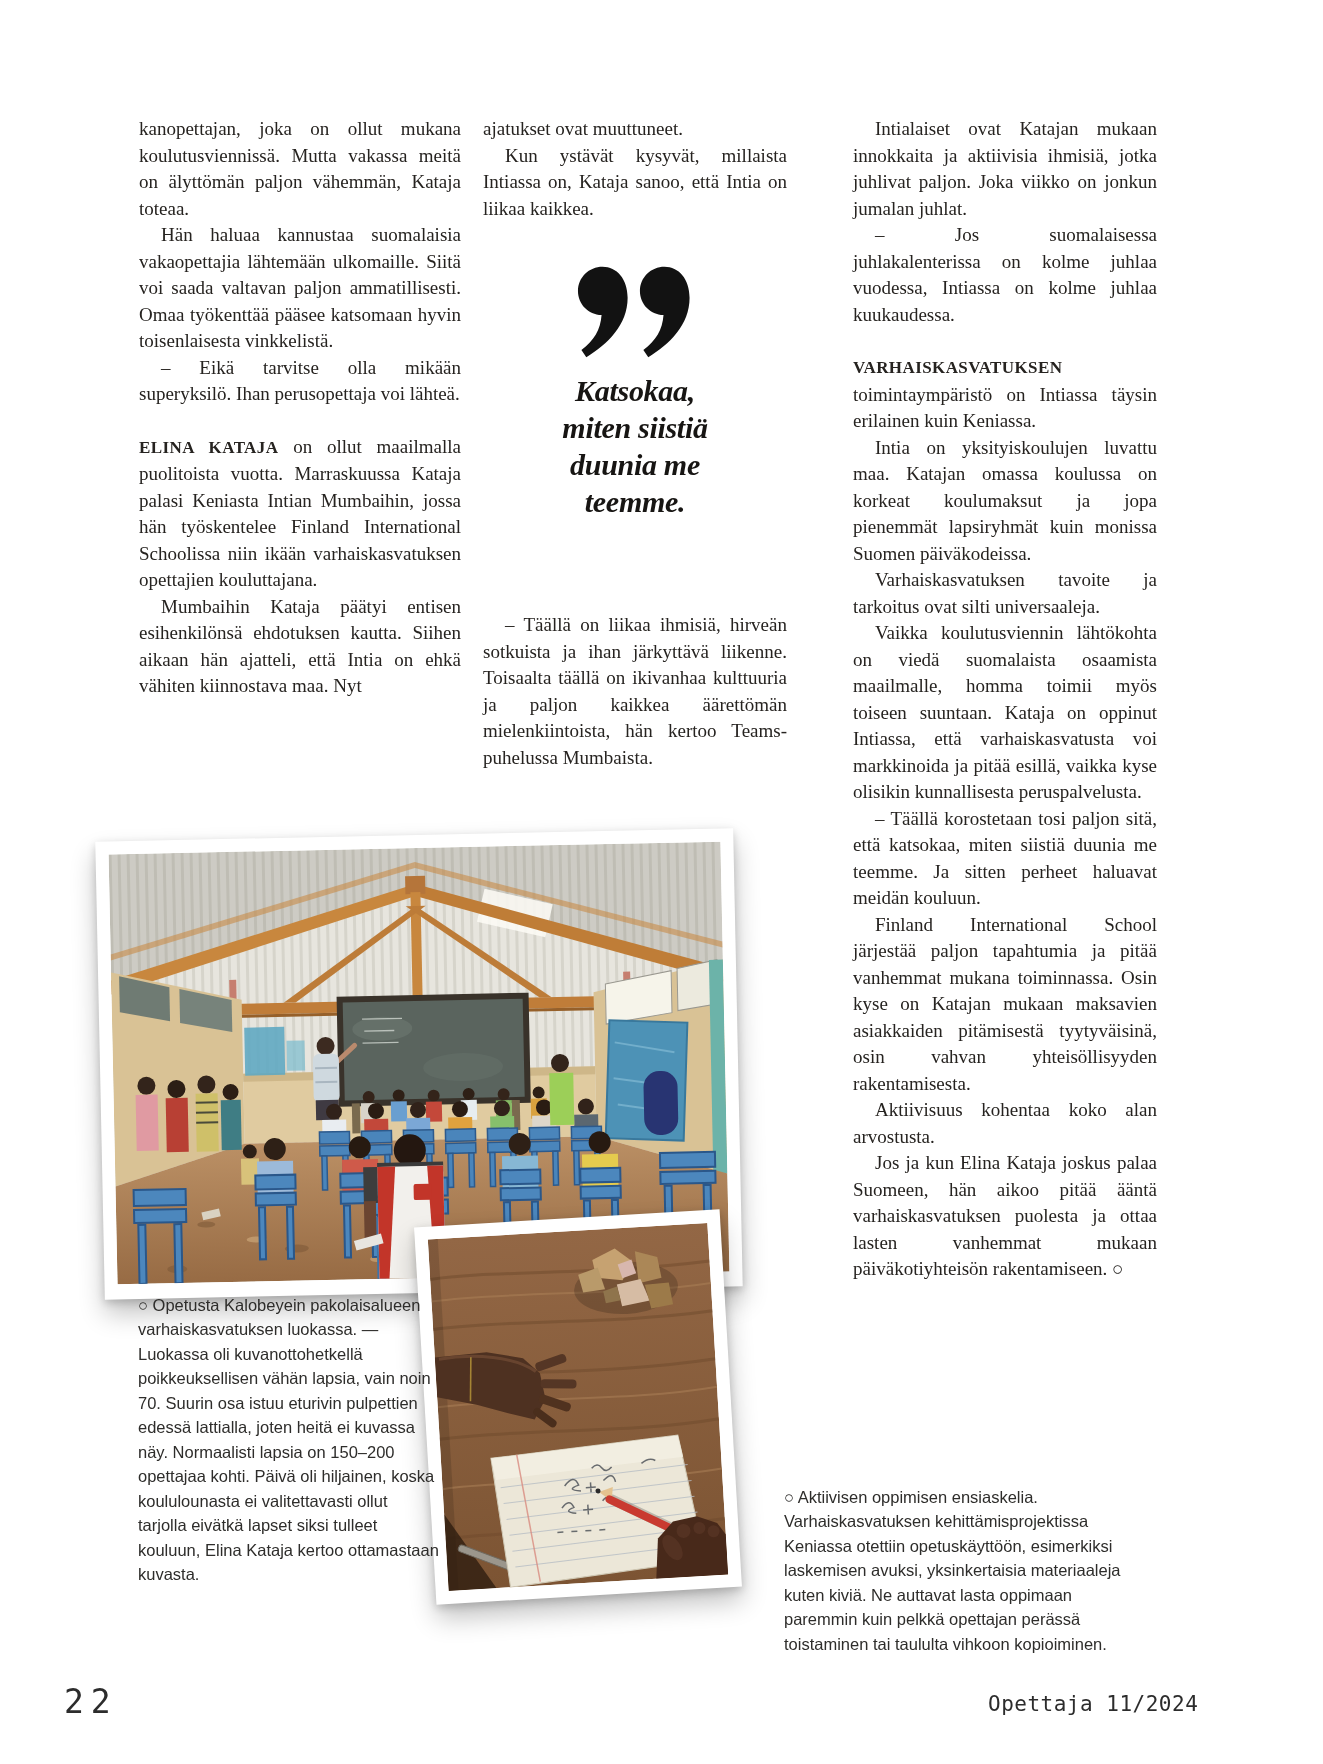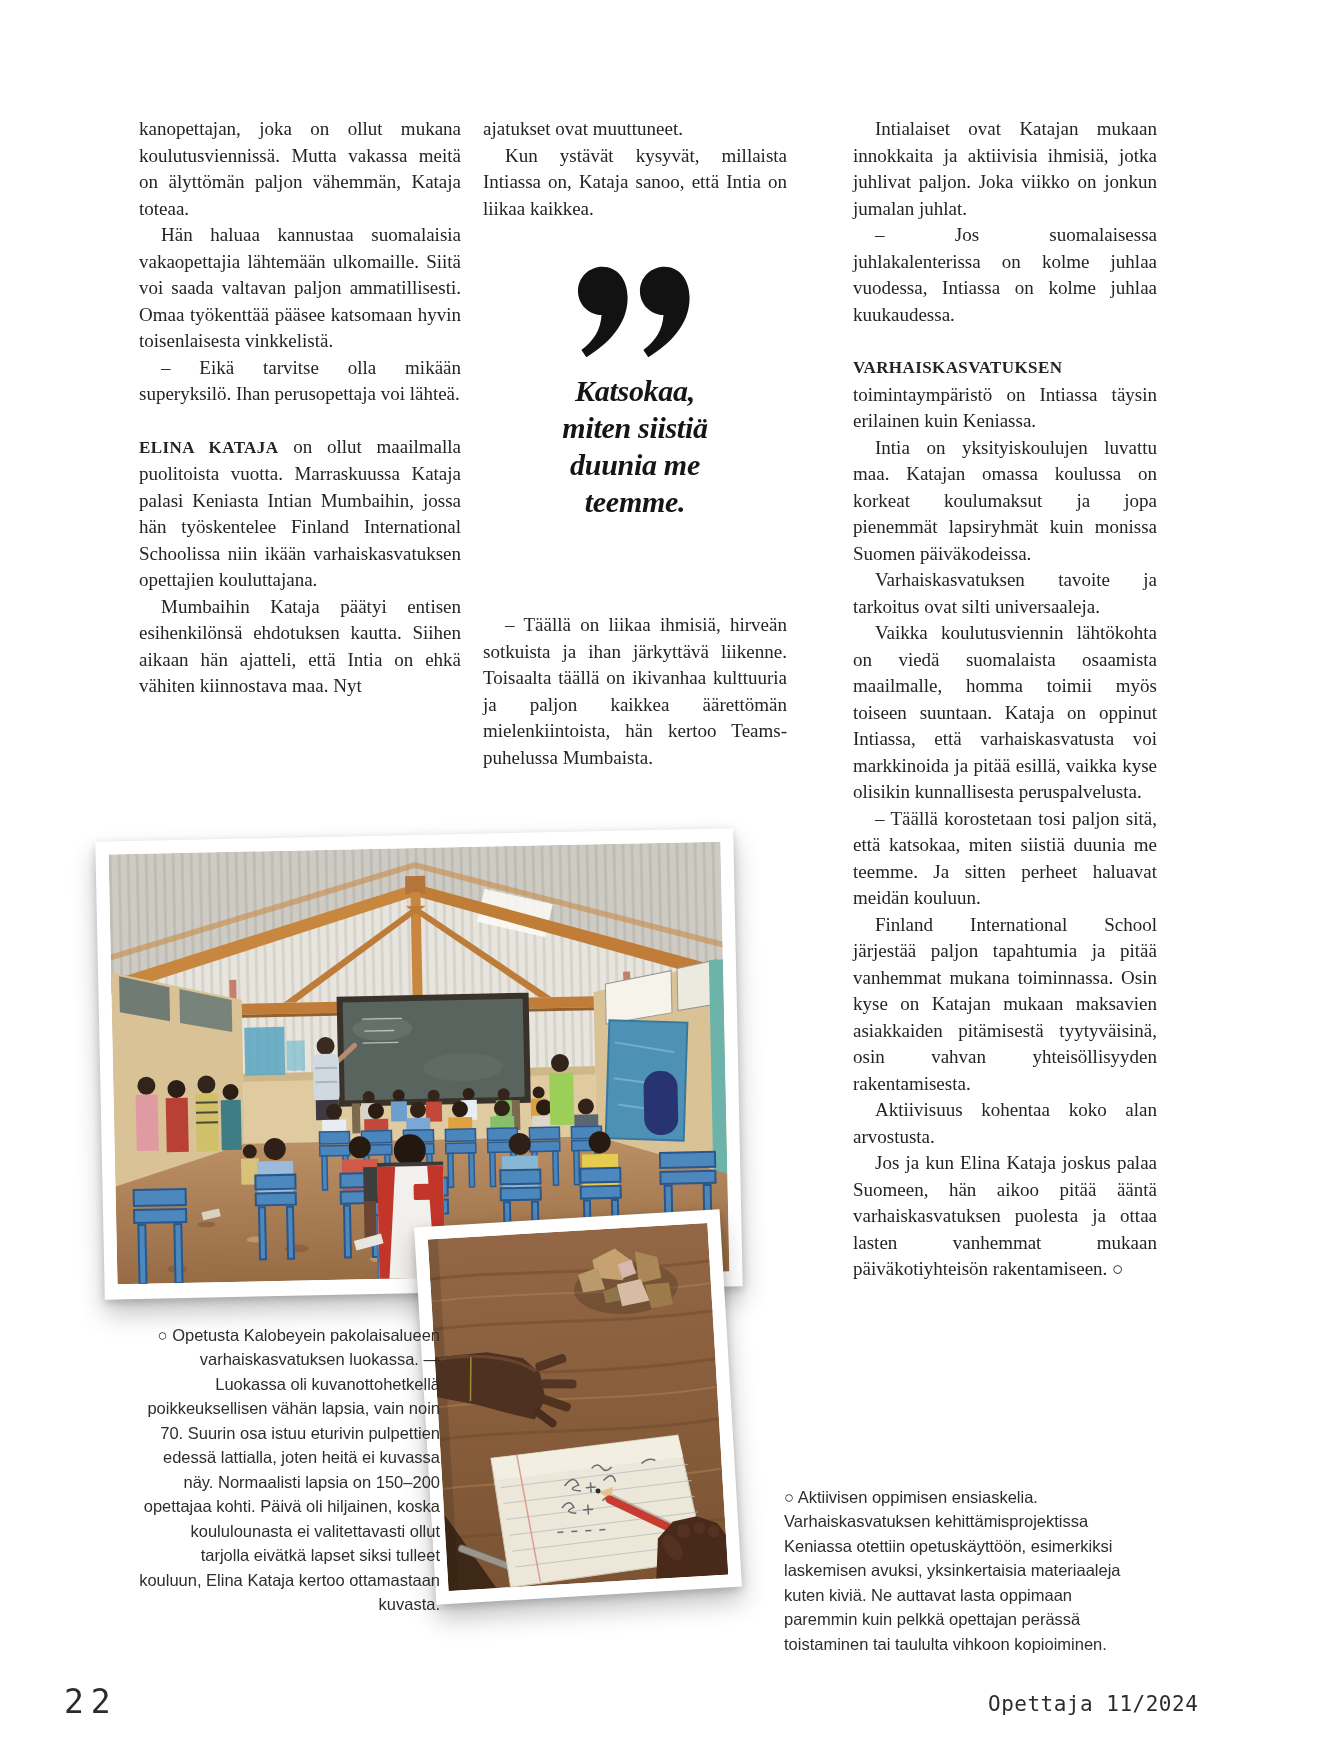--- a/index.html
+++ b/index.html
@@ -20,21 +20,21 @@
               margin-top:6px;color:#171513;}
   .after-quote{margin-top:92px;}
   .polaroid{position:absolute;background:#ffffff;
             box-shadow:0 14px 26px rgba(0,0,0,.24),0 3px 8px rgba(0,0,0,.18);}
   .photo-classroom{left:100px;top:835px;padding:13px 13px 15px 13px;transform:rotate(-1.2deg);z-index:1;}
   .photo-classroom svg{display:block;width:612px;height:430px;}
   .photo-stones{left:425px;top:1218px;padding:13px;transform:rotate(-3.4deg);z-index:2;}
   .photo-stones svg{display:block;width:280px;height:352px;}
   .caption{position:absolute;font-family:"Liberation Sans",sans-serif;font-size:16.5px;
            line-height:24.5px;color:#2e2d2b;z-index:3;}
-  .caption-left{left:138px;top:1306px;width:302px;text-align:right;}
+  .caption-left{left:138px;top:1276px;width:302px;}
   .caption-right{left:784px;top:1468px;width:338px;}
   .page-num{position:absolute;left:64px;top:1682px;font-family:"DejaVu Sans Mono",monospace;
             font-size:33px;letter-spacing:7px;color:#2c2c2c;}
   .issue{position:absolute;left:988px;top:1692px;font-family:"DejaVu Sans Mono",monospace;
          font-size:21px;letter-spacing:.5px;color:#2c2c2c;}
 </style>
 </head>
 <body>
 
 <div class="page">

